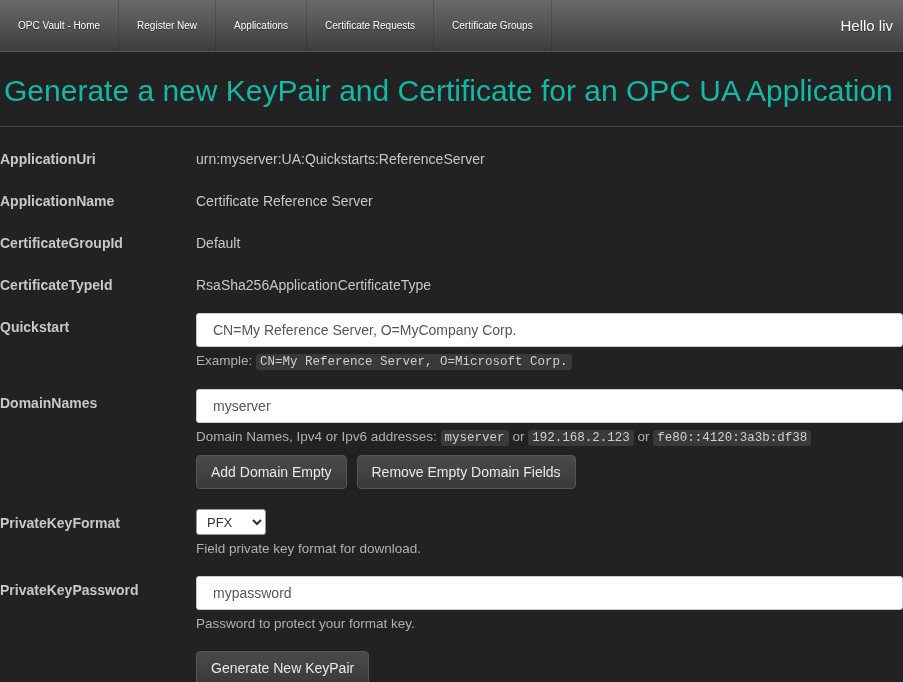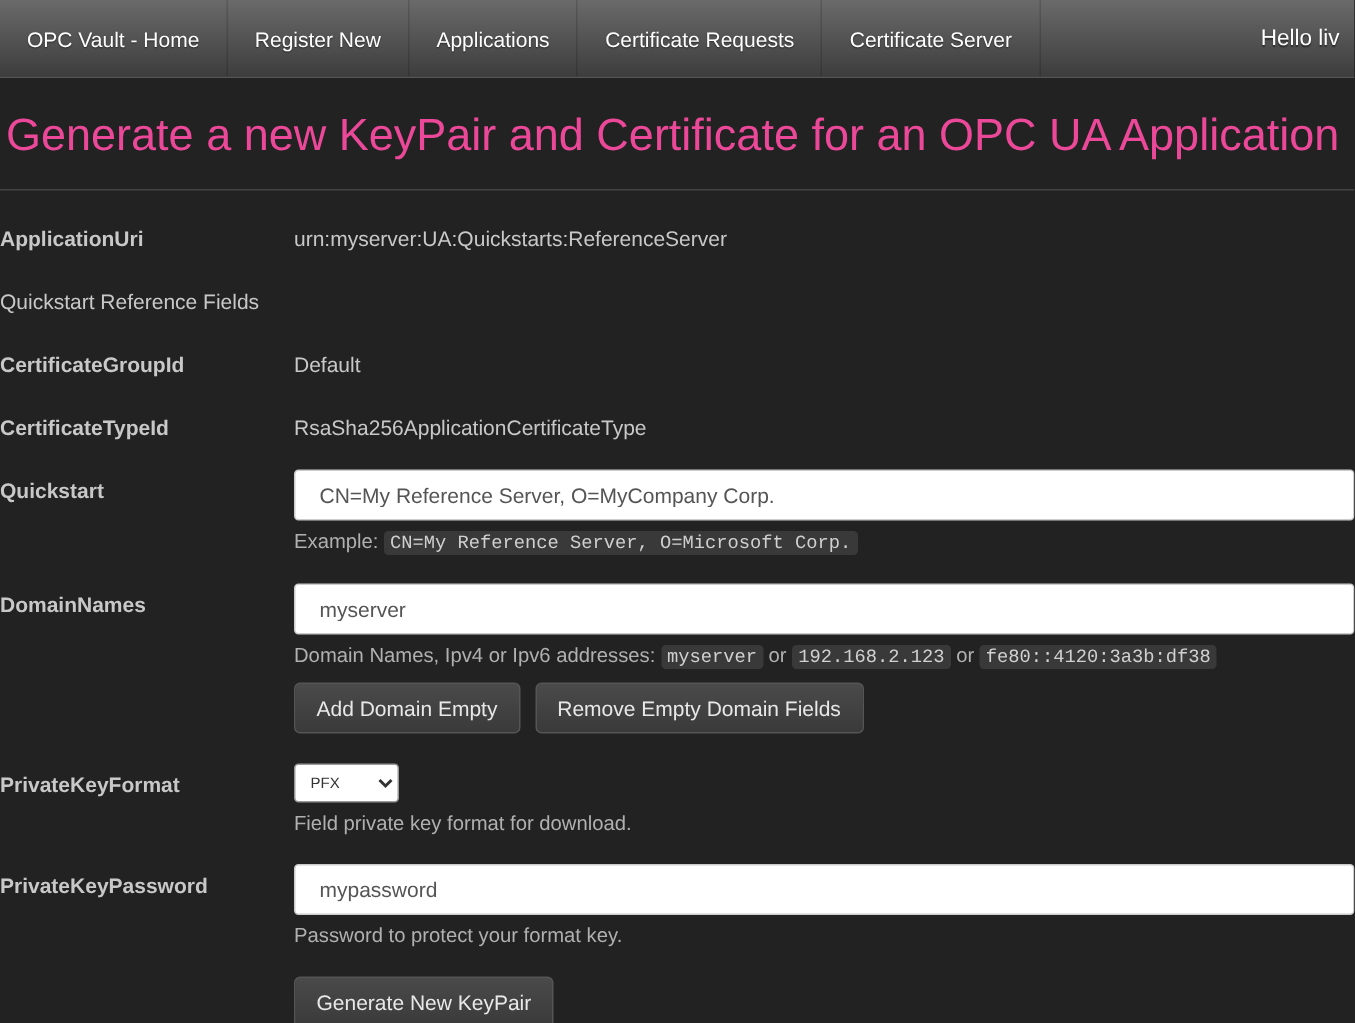--- a/index.html
+++ b/index.html
@@ -17,41 +17,41 @@
       height: 52px;
       display: flex;
       align-items: stretch;
       border-bottom: 1px solid #555;
     }
     .nav-item {
       padding: 0 18px;
       display: flex;
       align-items: center;
       color: #fff;
-      font-size: 14px;
+      font-size: 10px;
       text-shadow: 0 1px 1px rgba(0,0,0,0.5);
       border-right: 1px solid rgba(0,0,0,0.15);
       cursor: pointer;
     }
     .nav-item.brand {
       font-weight: 400;
     }
     .nav-spacer {
       flex: 1;
     }
     .nav-user {
       padding: 0 10px 0 18px;
       display: flex;
       align-items: center;
       color: #fff;
       font-size: 15px;
       text-shadow: 0 1px 1px rgba(0,0,0,0.5);
     }
     h2.page-title {
-      color: #ec4899;
+      color: #14b8a6;
       font-weight: 400;
       font-size: 30px;
       padding: 22px 0 18px 4px;
       border-bottom: 1px solid #444;
       margin-bottom: 18px;
     }
     .form {
       padding: 0 0 0 0;
     }
     .form-row {
@@ -81,21 +81,21 @@
       padding: 7px 16px;
       font-size: 14px;
       border: 1px solid #ccc;
       border-radius: 3px;
       background: #fff;
       color: #555;
       height: 34px;
     }
     select {
       padding: 4px 6px;
-      font-size: 10px;
+      font-size: 13px;
       border: 1px solid #999;
       border-radius: 3px;
       background: #fff;
       color: #333;
       height: 26px;
       min-width: 70px;
     }
     .help-text {
       margin-top: 6px;
       font-size: 13.5px;
@@ -125,36 +125,37 @@
     }
   </style>
 </head>
 <body>
 
 <div class="navbar">
   <div class="nav-item brand">OPC Vault - Home</div>
   <div class="nav-item">Register New</div>
   <div class="nav-item">Applications</div>
   <div class="nav-item">Certificate Requests</div>
-  <div class="nav-item">Certificate Server</div>
+  <div class="nav-item">Certificate Groups</div>
   <div class="nav-spacer"></div>
   <div class="nav-user">Hello liv</div>
 </div>
 
 <h2 class="page-title">Generate a new KeyPair and Certificate for an OPC UA Application</h2>
 
 <div class="form">
 
   <div class="form-row">
     <div class="form-label">ApplicationUri</div>
     <div class="form-value">urn:myserver:UA:Quickstarts:ReferenceServer</div>
   </div>
 
   <div class="form-row">
-    <div class="form-value">Quickstart Reference Fields</div>
+    <div class="form-label">ApplicationName</div>
+    <div class="form-value">Certificate Reference Server</div>
   </div>
 
   <div class="form-row">
     <div class="form-label">CertificateGroupId</div>
     <div class="form-value">Default</div>
   </div>
 
   <div class="form-row">
     <div class="form-label">CertificateTypeId</div>
     <div class="form-value">RsaSha256ApplicationCertificateType</div>

